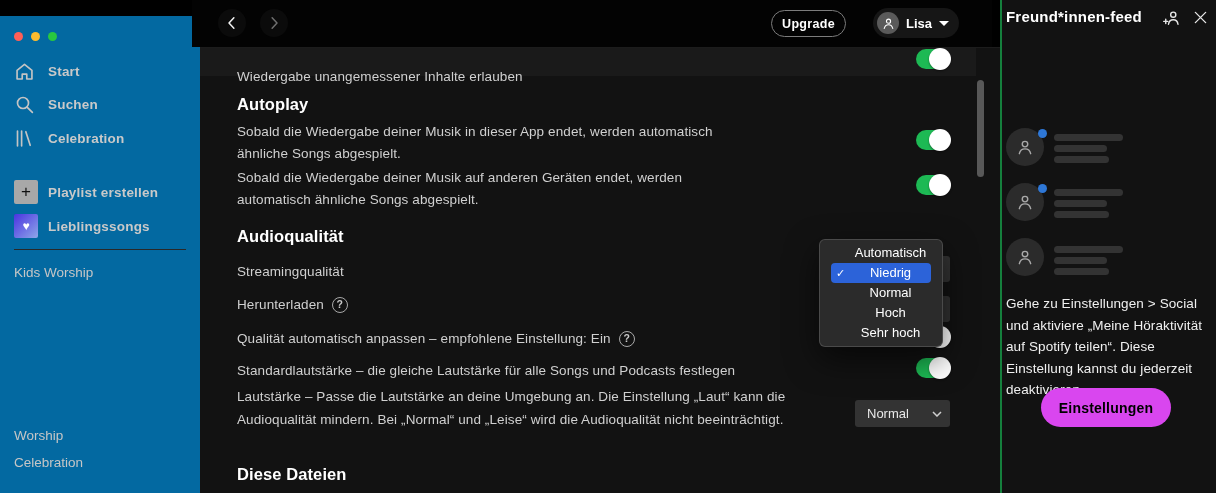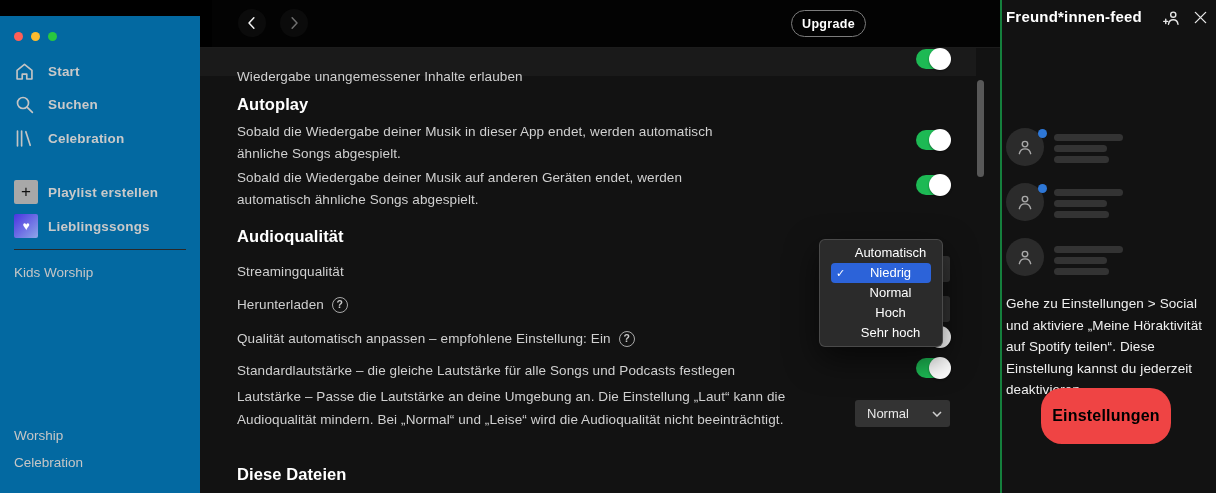--- a/index.html
+++ b/index.html
@@ -2,21 +2,21 @@
 <html><head>
 <meta charset="utf-8">
 <style>
   * { margin:0; padding:0; box-sizing:border-box; }
   html,body { width:1216px; height:493px; overflow:hidden; background:#000;
     font-family:"Liberation Sans", sans-serif; }
   .abs { position:absolute; }
 
   
   #sidebar { left:0; top:16px; width:200px; height:493px; background:#0369a1; }
-  #topbar  { left:212px; top:0; width:800px; height:47px; background:#030303; }
+  #topbar  { left:192px; top:0; width:800px; height:47px; background:#030303; }
   #main    { left:200px; top:47px; width:800px; height:446px; background:#121212; border-top:1px solid #1c1c1c; }
   #rightpanel { left:1000px; top:0; width:216px; height:493px; background:#121212; border-left:2px solid #15803d; }
 
   
   .tl { width:9px; height:9px; border-radius:50%; }
 
   
   .nav-label { color:#c9c9c9; font-size:13.5px; font-weight:700; letter-spacing:.2px; }
   .nav-icon { color:#c4c4c4; }
   .sq { width:24px; height:24px; border-radius:2px; display:flex; align-items:center; justify-content:center; }
@@ -55,21 +55,21 @@
   .pitem.selected { background:#2c63d9; }
   .pitem .check { position:absolute; left:5px; top:0; font-size:11px; }
 
   
   .fp-title { color:#fff; font-size:15px; font-weight:700; letter-spacing:.2px; }
   .fp-icon { color:#e6e6e6; }
   .fp-text { color:#f0f0f0; font-size:13.5px; line-height:21.5px; letter-spacing:.1px; }
   .fp-avatar { width:38px; height:38px; border-radius:50%; background:#2b2b2b; display:flex; align-items:center; justify-content:center; color:#a9a9a9; }
   .fp-dot { width:9px; height:9px; border-radius:50%; background:#2e77d6; }
   .fp-bar { height:7px; border-radius:4px; background:#333; }
-  .fp-btn { width:130px; height:56px; background:#ef4444; border-radius:21px; color:#000; font-size:16px; font-weight:700;
+  .fp-btn { width:130px; height:39px; background:#d946ef; border-radius:21px; color:#000; font-size:14px; font-weight:700;
      display:flex; align-items:center; justify-content:center; letter-spacing:.2px; }
 </style>
 </head>
 <body>
 
 <div id="sidebar" class="abs">
   <div class="abs tl" style="left:14px;top:16px;background:#ff5f57"></div>
   <div class="abs tl" style="left:31px;top:16px;background:#febc2e"></div>
   <div class="abs tl" style="left:48px;top:16px;background:#28c840"></div>
 
@@ -129,20 +129,32 @@
     </span>
   </div>
   <div class="abs navbtn" style="left:68px;top:9px">
     <span style="display:flex">
       <svg width="18" height="18" viewBox="0 0 24 24" fill="none" stroke="#6f6f6f" stroke-width="2" stroke-linecap="round" stroke-linejoin="round">
           <path d="M9.5 5 16 12l-6.5 7"></path>
         </svg>
     </span>
   </div>
   <div class="abs upgrade" style="left:579px;top:10px">Upgrade</div>
+  <div class="abs profile" style="left:681px;top:8px">
+    <span class="pf-avatar">
+      <span style="display:flex">
+        <svg width="15" height="15" viewBox="0 0 24 24" fill="none" stroke="#fff" stroke-width="1.8">
+            <circle cx="12" cy="8.3" r="3.3"></circle>
+            <path d="M5.2 20c.8-4 3.4-6.1 6.8-6.1s6 2.1 6.8 6.1" stroke-linecap="round"></path>
+          </svg>
+      </span>
+    </span>
+    <span class="pf-name">Lisa</span>
+    <span class="caret"></span>
+  </div>
 </div>
 
 <div id="main" class="abs"></div>
 
 <div class="abs band" style="left:200px;top:48px;width:776px;height:28px"></div>
 <div class="abs rlabel" style="left:237px;top:66px">Wiedergabe unangemessener Inhalte erlauben</div>
 <div class="abs toggle" style="left:916px;top:49px">
     <span class="knob"></span>
   </div>
 

